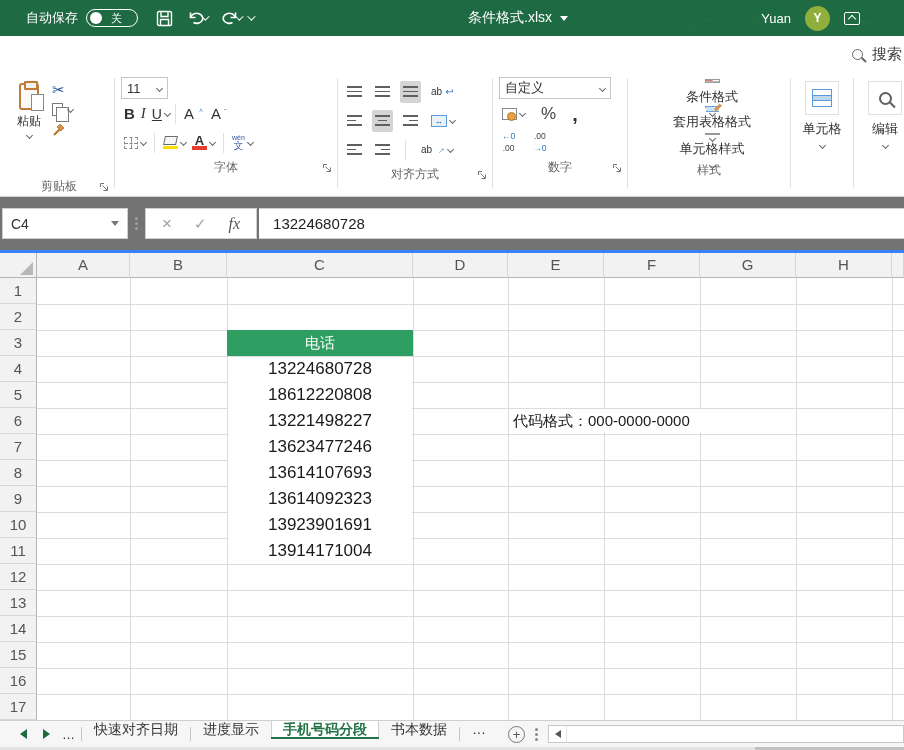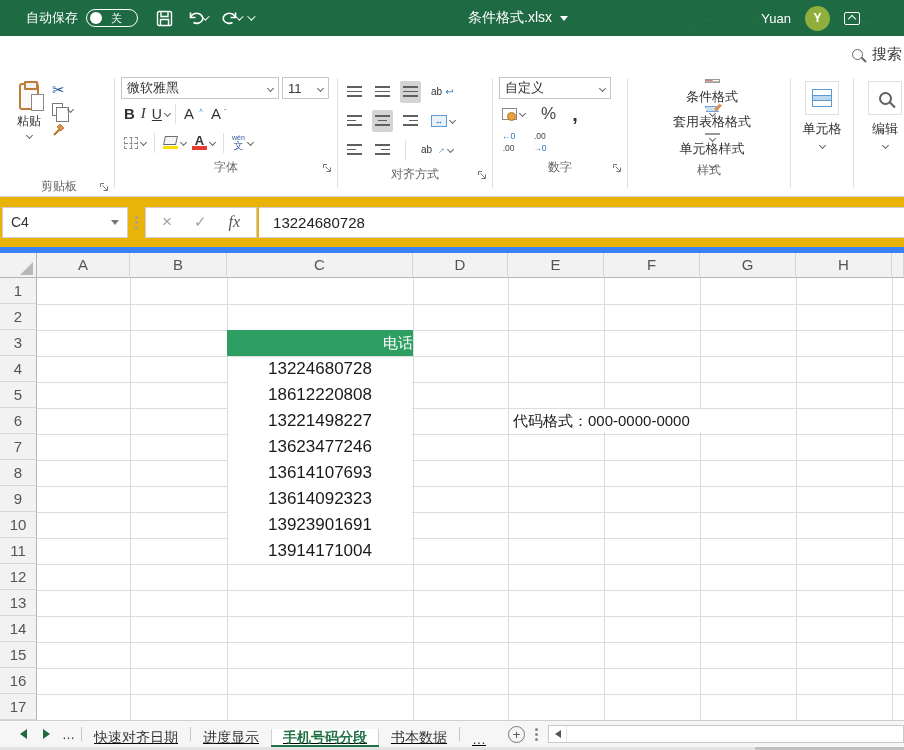--- a/index.html
+++ b/index.html
@@ -116,54 +116,54 @@
 
   
   .g-small { width:58px; align-items:center; display:flex; flex-direction:column; padding-top:6px; gap:5px; font-size:13px; color:#333; }
   .bigicbox { width:34px; height:34px; border:1px solid #e0e0e0; display:flex; align-items:center; justify-content:center; }
   .cellsic { width:20px; height:18px; border:1px solid #5b9bd5; display:flex; flex-direction:column; }
   .cellsic i { flex:1; } .cellsic i:nth-child(2){ background:#bdd7ee; border-top:1px solid #5b9bd5; border-bottom:1px solid #5b9bd5; }
   .magbig { width:13px; height:13px; border:2px solid #5f5f5f; border-radius:50%; position:relative; }
   .magbig::after { content:""; position:absolute; width:7px; height:2px; background:#5f5f5f; right:-6px; bottom:-3px; transform:rotate(45deg); }
 
   
-  .fbar { position:absolute; left:0; top:197px; width:904px; height:56px; background:#eab308; border-bottom:6px solid #3b82f6; display:flex; align-items:center; z-index:18; }
+  .fbar { position:absolute; left:0; top:197px; width:904px; height:56px; background:#737373; border-bottom:3px solid #3b82f6; display:flex; align-items:center; z-index:18; }
   .namebox { width:126px; height:31px; margin-left:2px; background:#fff; border:1px solid #d0cece; display:flex; align-items:center; justify-content:space-between; padding:0 8px; font-size:14px; color:#333; }
   .tri-down-g { width:0; height:0; border-left:4px solid transparent; border-right:4px solid transparent; border-top:5px solid #777; }
   .grip { display:flex; flex-direction:column; gap:2px; margin:0 7px; }
   .grip i { width:3px; height:3px; border-radius:50%; background:#a0a0a0; }
   .fbtns { display:flex; align-items:center; gap:22px; background:#fff; border:1px solid #d0cece; height:31px; padding:0 16px; color:#a0a0a0; }
   .fx { font-family:"Liberation Serif", serif; font-style:italic; font-size:16px; color:#555; }
   .fcancel { font-size:17px; }
   .fenter { font-size:15px; }
   .finput { flex:1; height:31px; background:#fff; border-top:1px solid #d0cece; border-bottom:1px solid #d0cece; margin-left:2px; display:flex; align-items:center; padding-left:14px; font-size:15px; color:#222; }
 
   
   .corner { position:absolute; left:0; top:253px; width:37px; height:25px; background:#f2f2f2; border-right:1px solid #b5b5b5; border-bottom:1px solid #b5b5b5; z-index:10; }
   .corner::after { content:""; position:absolute; right:3px; bottom:2px; width:0; height:0; border-left:13px solid transparent; border-bottom:13px solid #b8b8b8; }
   #colheads { position:absolute; left:37px; top:253px; height:25px; display:flex; z-index:10; }
   .colhead { height:25px; line-height:24px; text-align:center; font-size:15px; color:#555; background:#f2f2f2; border-right:1px solid #d6d6d6; border-bottom:1px solid #b5b5b5; flex:none; }
   #rowheads { position:absolute; left:0; top:278px; width:37px; z-index:10; }
   .rowhead { height:26px; line-height:25px; text-align:center; font-size:15px; color:#555; background:#f2f2f2; border-right:1px solid #b5b5b5; border-bottom:1px solid #d6d6d6; }
   #cells { position:absolute; left:37px; top:278px; width:867px; height:442px; background:#fff; overflow:hidden; z-index:5; }
   .gl { position:absolute; background:#dcdcdc; }
   .patch { position:absolute; background:#fff; }
-  .cellC3 { position:absolute; background:#2e9e62; color:#fff; font-size:15px; text-align:right; line-height:26px; }
+  .cellC3 { position:absolute; background:#2e9e62; color:#fff; font-size:15px; text-align:center; line-height:26px; }
   .phone { position:absolute; font-size:17px; color:#1a1a1a; text-align:center; line-height:26px; }
   .note { position:absolute; font-size:15px; color:#1a1a1a; line-height:26px; }
   .banner { position:absolute; background:#1f6b40; color:#fff; font-size:20px; text-align:center; line-height:52px; letter-spacing:1px; }
 
   
   .sheetbar { position:absolute; left:0; top:720px; width:904px; height:27px; background:#f6f6f6; border-top:1px solid #cfcfcf; display:flex; align-items:stretch; z-index:15; }
   .snav { display:flex; align-items:center; gap:16px; padding:0 12px 0 20px; }
   .tri-l { width:0; height:0; border-top:5px solid transparent; border-bottom:5px solid transparent; border-right:7px solid #1f6b40; }
   .tri-r { width:0; height:0; border-top:5px solid transparent; border-bottom:5px solid transparent; border-left:7px solid #1f6b40; }
   .overflow-dots { font-size:13px; color:#333; display:flex; align-items:center; padding-right:6px; }
   .tsep { width:1px; height:14px; background:#c6c6c6; align-self:center; }
-  #stabs { display:flex; align-items:flex-end;text-decoration:underline; }
+  #stabs { display:flex; align-items:flex-start; }
   .stab { padding:0 12px; font-size:14px; color:#333; display:flex; align-items:center; white-space:nowrap; }
   .stab.active { background:#fff; color:#217346; font-weight:bold; box-shadow:inset 0 -2px 0 #217346, inset 1px 0 0 #d0d0d0, inset -1px 0 0 #d0d0d0; }
   .addsheet { width:17px; height:17px; border:1px solid #777; border-radius:50%; color:#555; font-size:13px; line-height:15px; text-align:center; align-self:center; margin-left:10px; }
   .sgrip { display:flex; flex-direction:column; gap:2px; margin:0 10px; align-self:center; }
   .sgrip i { width:3px; height:3px; border-radius:50%; background:#888; }
   .hscroll { flex:1; align-self:center; height:18px; background:#fff; border:1px solid #c8c8c8; display:flex; align-items:center; margin-right:0; }
   .hscroll .arrbox { width:18px; height:100%; display:flex; align-items:center; justify-content:center; border-right:1px solid #e4e4e4; }
   .tri-l-s { width:0; height:0; border-top:4px solid transparent; border-bottom:4px solid transparent; border-right:6px solid #555; }
   .bottomstrip { position:absolute; left:0; top:747px; width:904px; height:3px; background:#e3e3e3; z-index:16; }
   .bottomthumb { position:absolute; left:755px; top:747px; width:149px; height:3px; background:#c1c1c1; z-index:17; }
@@ -264,24 +264,20 @@
             <path d="M1.5 1.5 h3.5 M1.5 1.5 v3.5 M3.5 3.5 l4.5 4.5 M8.5 4.5 v4 h-4" stroke="#777" fill="none" stroke-width="1"></path>
           </svg>
       </div>
     </div>
 
     <div class="vsep"></div>
 
     <div class="rgroup g-font">
       <div class="fg-col">
         <div class="selrow">
-          <div class="selbox" style="width:158px">
-            <span>微软雅黑</span>
-              <i class="caret"></i>
-          </div>
           <div class="selbox" style="width:47px">
             <span>11</span>
               <i class="caret"></i>
           </div>
         </div>
         <div class="iconrow">
           <span class="ibtn bld">B</span>
           <span class="ibtn itl">I</span>
           <span class="ibtn und">U</span>
           <i class="caret"></i>

